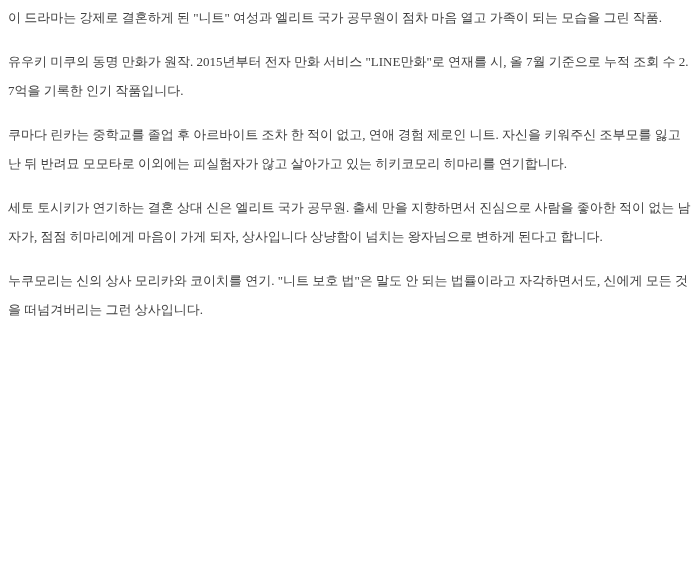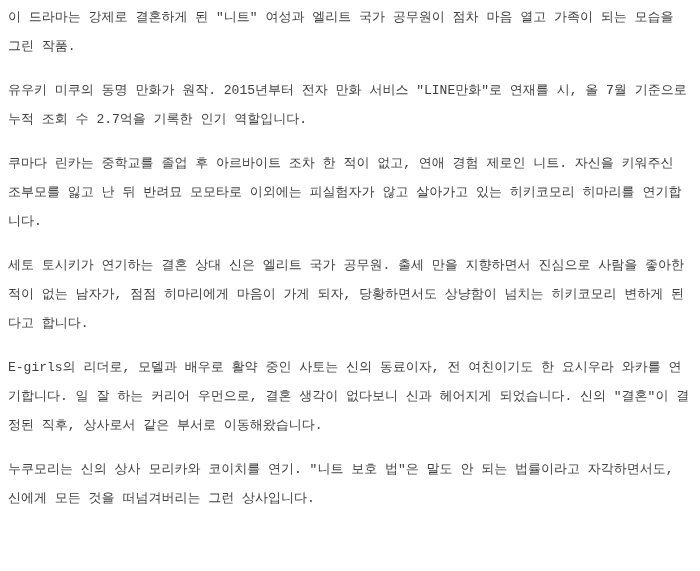--- a/index.html
+++ b/index.html
@@ -11,34 +11,33 @@
       width: 700px;
       height: 571px;
       overflow: hidden;
     }
     .article {
       box-sizing: border-box;
       width: 700px;
       height: 571px;
       padding: 3px 9px 0 8px;
       
-      font-family: Liberation Mono, monospace;
+      font-family: Liberation Serif, serif;
       font-size: 13px;
       line-height: 29px;
       color: #404040;
     }
     .article p {
       margin: 0 0 15px 0;
       word-break: break-all;
       text-align: left;
     }
   </style>
 </head>
 <body>
 
 <div class="article">
   <p>이 드라마는 강제로 결혼하게 된 "니트" 여성과 엘리트 국가 공무원이 점차 마음 열고 가족이 되는 모습을 그린 작품.</p>
-  <p>유우키 미쿠의 동명 만화가 원작. 2015년부터 전자 만화 서비스 "LINE만화"로 연재를 시, 올 7월 기준으로 누적 조회 수 2.7억을 기록한 인기 역할입니다.</p>
+  <p>유우키 미쿠의 동명 만화가 원작. 2015년부터 전자 만화 서비스 "LINE만화"로 연재를 시, 올 7월 기준으로 누적 조회 수 2.7억을 기록한 인기 작품입니다.</p>
   <p>쿠마다 린카는 중학교를 졸업 후 아르바이트 조차 한 적이 없고, 연애 경험 제로인 니트. 자신을 키워주신 조부모를 잃고 난 뒤 반려묘 모모타로 이외에는 피실험자가 않고 살아가고 있는 히키코모리 히마리를 연기합니다.</p>
-  <p>세토 토시키가 연기하는 결혼 상대 신은 엘리트 국가 공무원. 출세 만을 지향하면서 진심으로 사람을 좋아한 적이 없는 남자가, 점점 히마리에게 마음이 가게 되자, 당황하면서도 상냥함이 넘치는 히키코모리 변하게 된다고 합니다.</p>
-  <p>E-girls의 리더로, 모델과 배우로 활약 중인 사토는 신의 동료이자, 전 여친이기도 한 요시우라 와카를 연기합니다. 일 잘 하는 커리어 우먼으로, 결혼 생각이 없다보니 신과 헤어지게 되었습니다. 신의 "결혼"이 결정된 직후, 상사로서 같은 부서로 이동해왔습니다.</p>
+  <p>세토 토시키가 연기하는 결혼 상대 신은 엘리트 국가 공무원. 출세 만을 지향하면서 진심으로 사람을 좋아한 적이 없는 남자가, 점점 히마리에게 마음이 가게 되자, 상사입니다 상냥함이 넘치는 왕자님으로 변하게 된다고 합니다.</p>
   <p>누쿠모리는 신의 상사 모리카와 코이치를 연기. "니트 보호 법"은 말도 안 되는 법률이라고 자각하면서도, 신에게 모든 것을 떠넘겨버리는 그런 상사입니다.</p>
 </div>
 
 </body></html>

